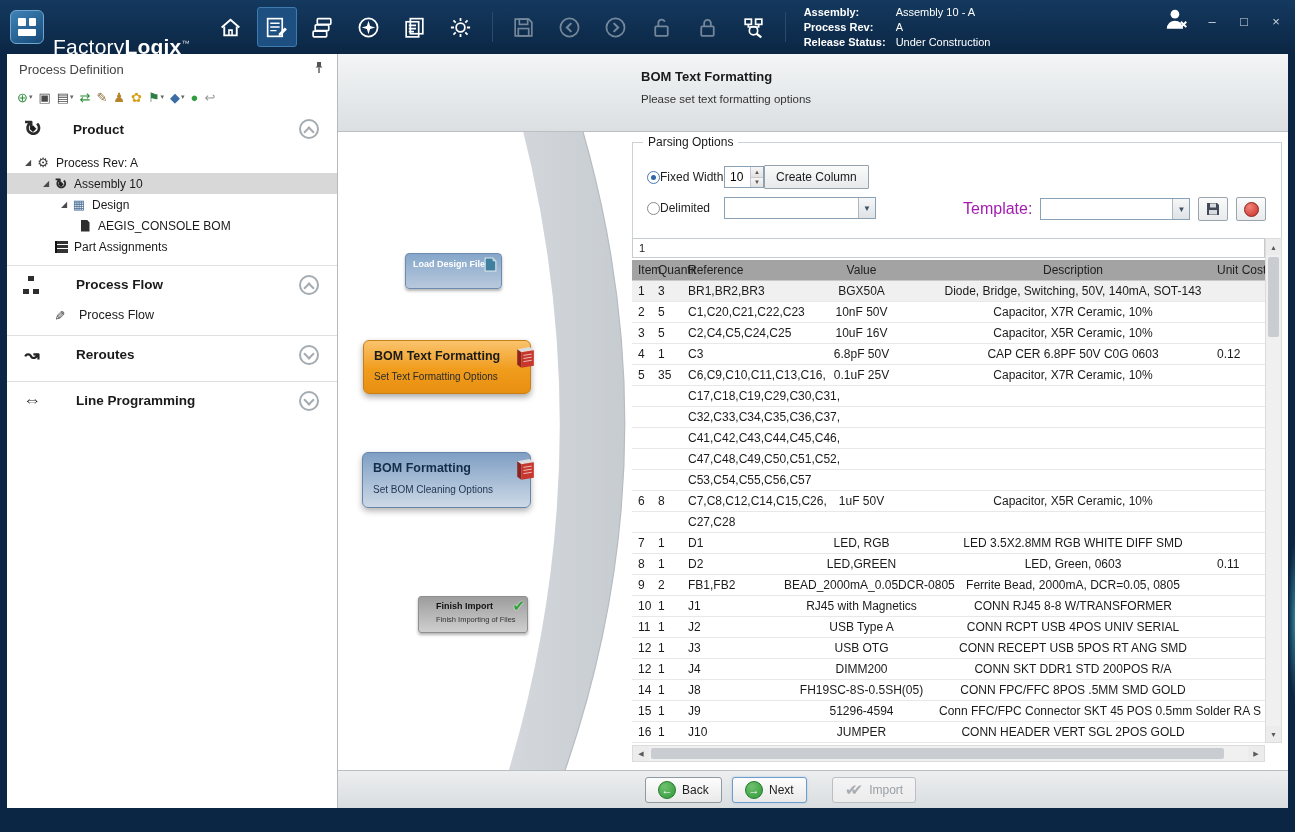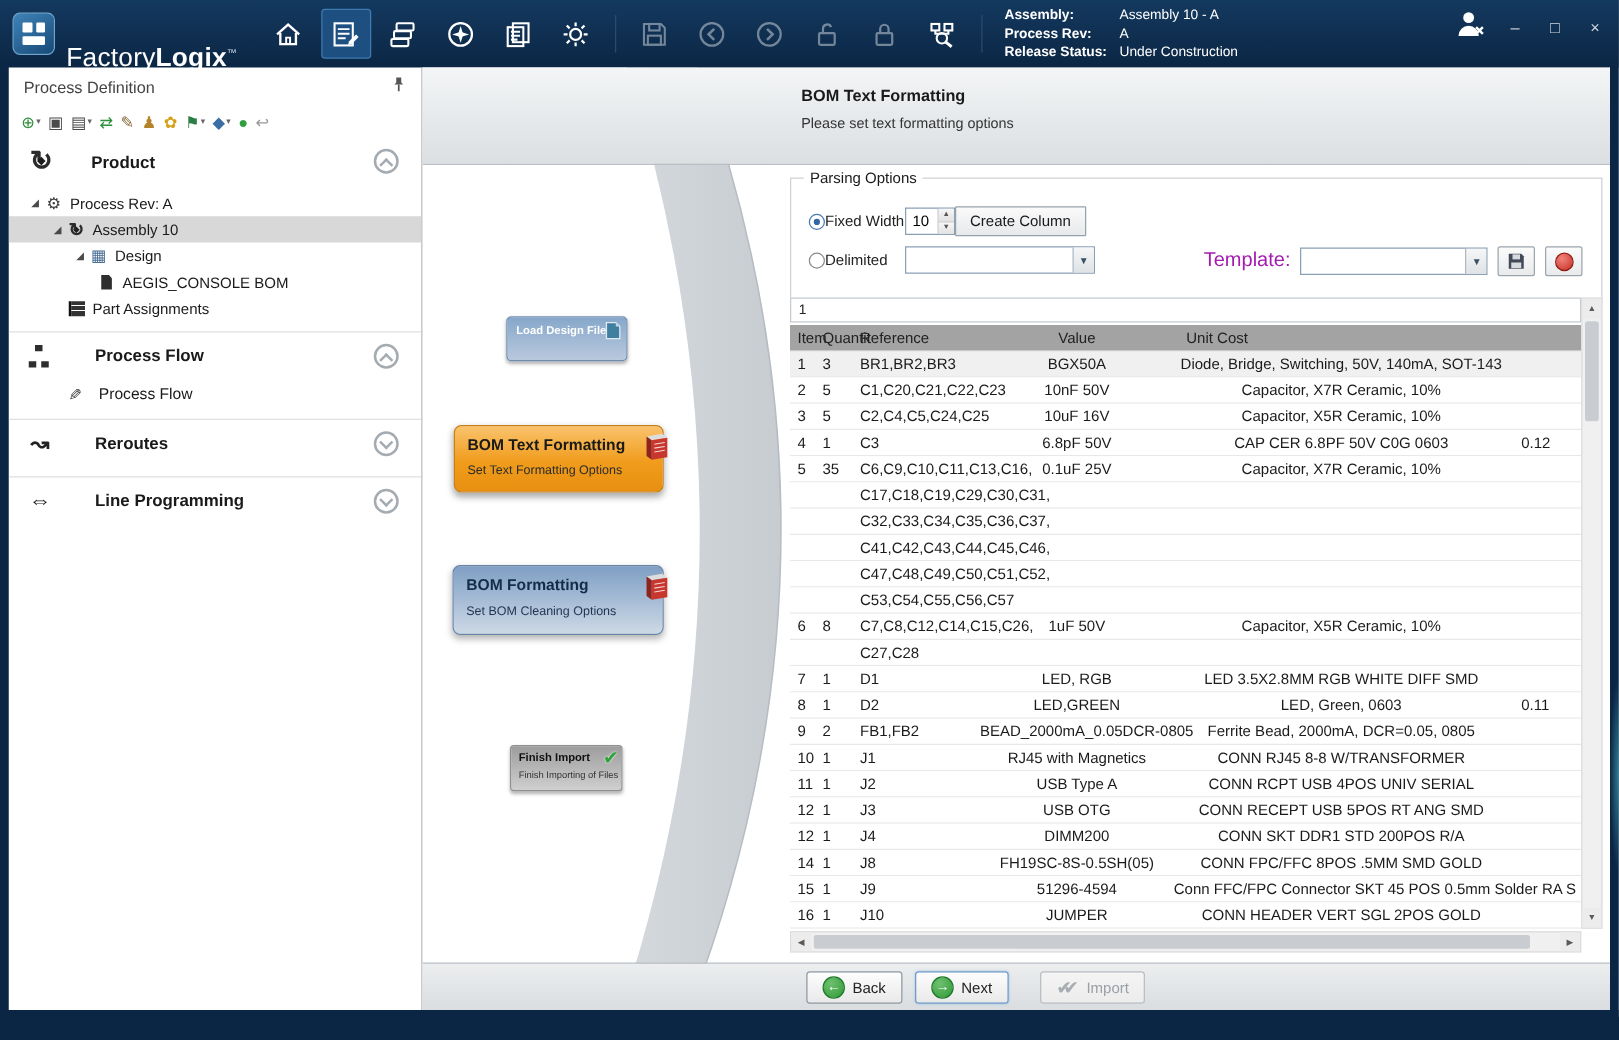--- a/index.html
+++ b/index.html
@@ -97,22 +97,22 @@
   .step-bom-text-formatting { left:25px; top:286px; width:168px; height:54px;
     background:linear-gradient(#fac36d,#f09c1c 55%,#e88f10); border:1px solid #c77f16; box-shadow:0 3px 6px rgba(0,0,0,.35); }
   .step-bom-text-formatting .st-title { font-size:12.5px; color:#1a1a1a; padding:8px 0 0 10px; }
   .step-bom-text-formatting .st-sub { font-size:10px; color:#2b2b2b; padding:8px 0 0 10px; }
   .step-bom-text-formatting .st-icon { right:-8px; top:4px; }
   .step-bom-formatting { left:24px; top:398px; width:169px; height:56px;
     background:linear-gradient(#7f9fc4,#cdd9e6); border:1px solid #6584a8; box-shadow:0 3px 6px rgba(0,0,0,.3); }
   .step-bom-formatting .st-title { font-size:12.5px; color:#132c49; padding:8px 0 0 10px; }
   .step-bom-formatting .st-sub { font-size:10px; color:#1e3450; padding:9px 0 0 10px; }
   .step-bom-formatting .st-icon { right:-8px; top:4px; }
-  .step-finish-import { left:70px; top:542px; width:90px; height:37px; border-radius:3px;
-    background:linear-gradient(#9d9d9d,#cfcfcf); border:1px solid #8f8f8f; box-shadow:0 2px 3px rgba(0,0,0,.3); }
+  .step-finish-import { left:80px; top:542px; width:110px; height:37px; border-radius:3px;
+    background:linear-gradient(#9d9d9d,#cfcfcf); border:1px solid #8f8f8f; box-shadow:0 2px 3px rgba(0,0,0,.3);padding-left:11px; }
   .step-finish-import .st-title { font-size:9px; color:#111; padding:4px 0 0 6px; }
   .step-finish-import .st-sub { font-size:7.5px; color:#333; padding:4px 0 0 6px; }
   .step-finish-import .st-icon { right:2px; top:0px; }
   .chk { color:#2fa33a; font-size:15px; text-shadow:0 0 2px #fff; }
 
   
   .content { position:absolute; left:292px; top:82px; right:4px; bottom:44px; z-index:3; background:#fff; }
   .group { position:absolute; top:6px; left:2px; right:2px; height:104px; border:1px solid #cdd2d6; }
   .group-legend { position:absolute; top:-8px; left:10px; background:#fff; padding:0 5px; font-size:12px; color:#1a1a1a; }
   .g-row { position:absolute; left:14px; display:flex; align-items:center; gap:0; }
@@ -515,20 +515,21 @@
       </div>
     </div>
 
     <div class="grid-area">
       <div class="ruler">1</div>
       <div class="grid-head">
         <div class="cell c-item">Item</div>
         <div class="cell c-qty">Quantit</div>
         <div class="cell c-ref">Reference</div>
         <div class="cell c-value">Value</div>
+        <div class="cell c-desc">Description</div>
         <div class="cell c-cost">Unit Cost</div>
       </div>
       <div class="grid-body">
           <div class="grid-row shade">
             <div class="cell c-item">1</div>
             <div class="cell c-qty">3</div>
             <div class="cell c-ref">BR1,BR2,BR3</div>
             <div class="cell c-value">BGX50A</div>
             <div class="cell c-desc">Diode, Bridge, Switching, 50V, 140mA, SOT-143</div>
             <div class="cell c-cost"></div>

